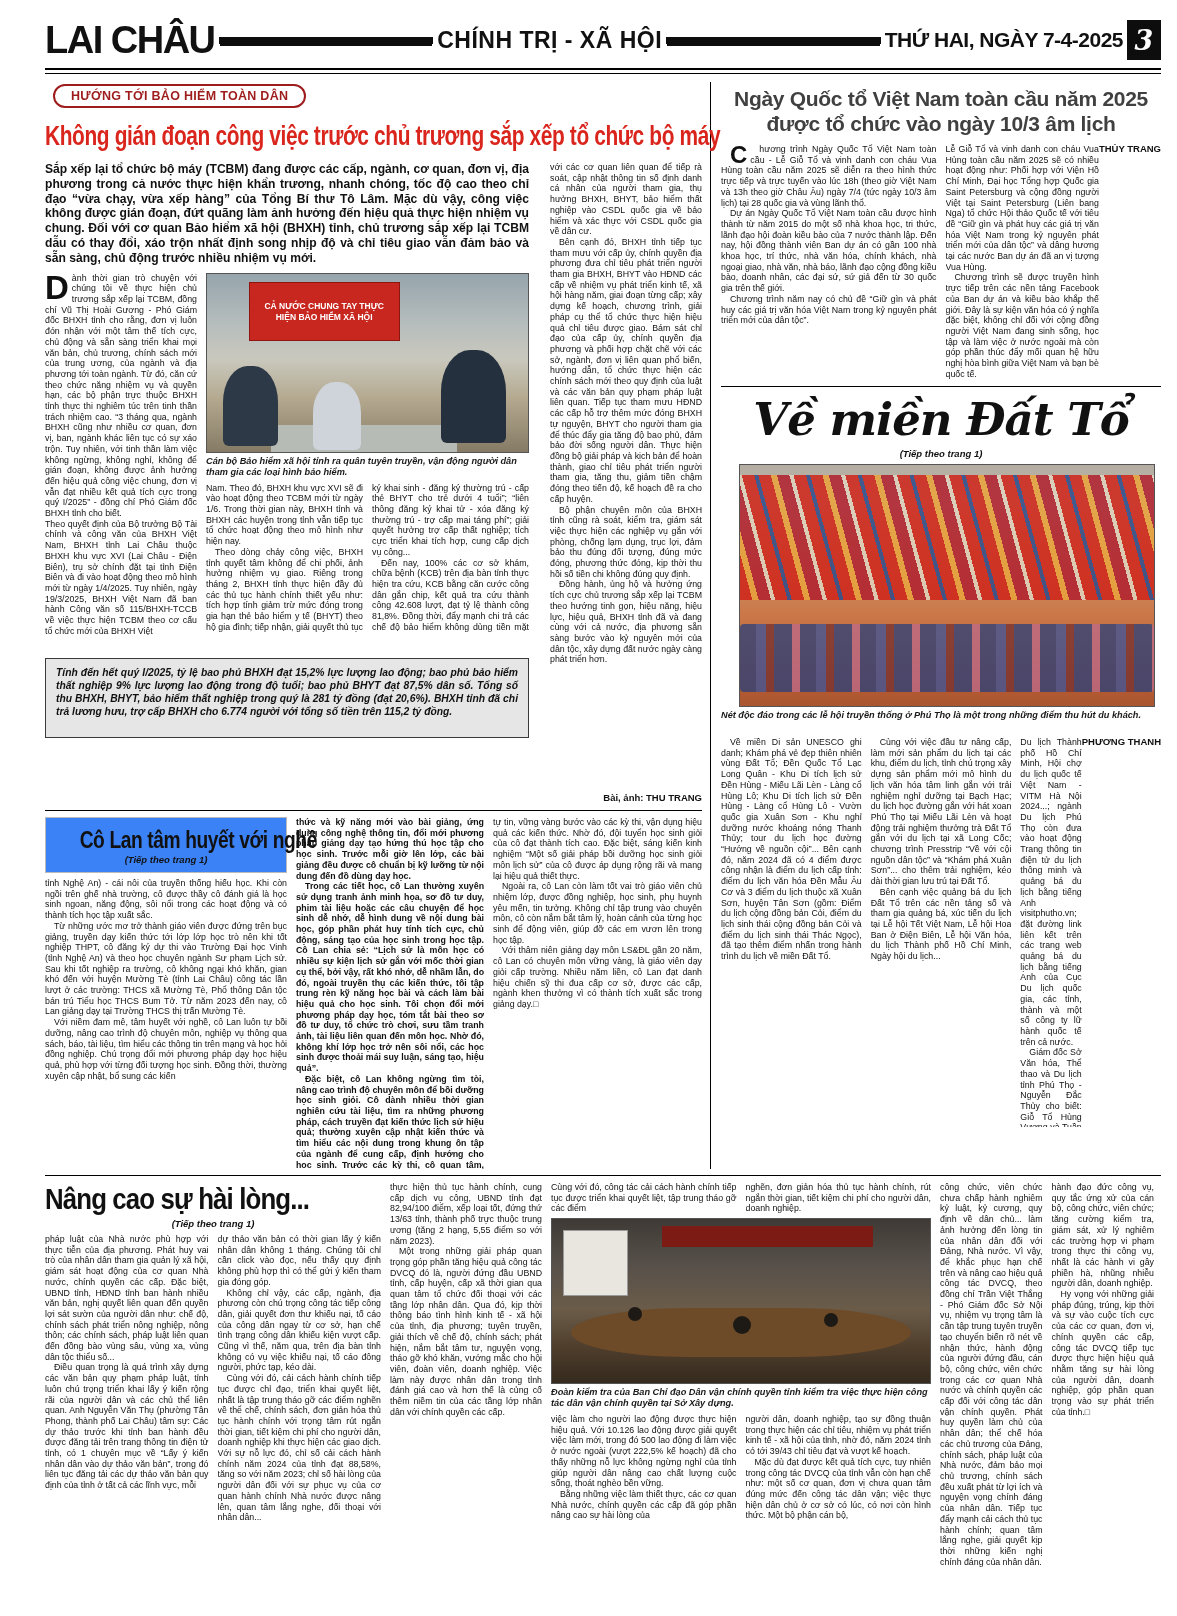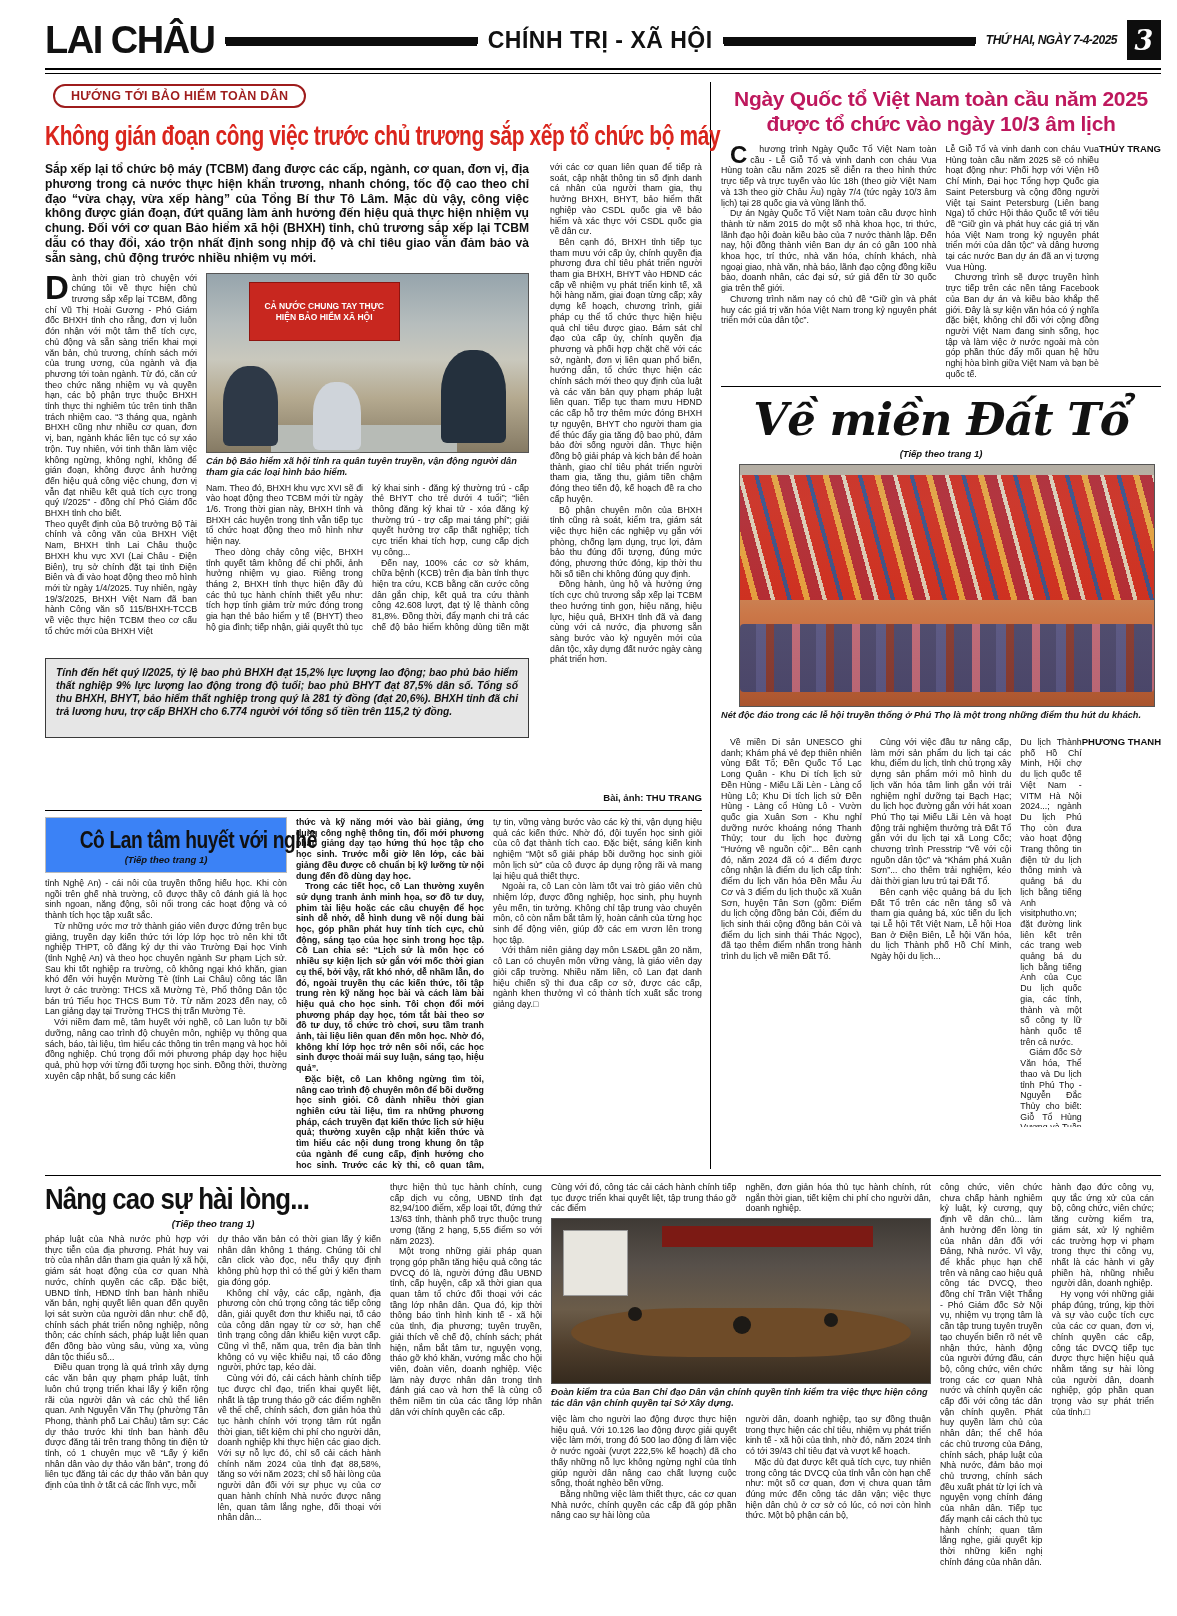--- a/index.html
+++ b/index.html
@@ -1,24 +1,24 @@
 <!DOCTYPE html>
 <html><head>
 <meta charset="utf-8">
 <style>
   * { box-sizing: border-box; margin: 0; padding: 0; }
   body { background: #e9e9e9; font-family: "Liberation Sans", sans-serif; color: #111; }
   .page { width: 1177px; height: 1616px; margin: 0 auto; background: #fff; padding: 14px 16px 10px 45px; overflow: hidden; position: relative; }
 
   
-  .mast { display: flex; align-items: center; gap: 10px; height: 52px; }
+  .mast { display: flex; align-items: center; gap: 4px; height: 52px; }
   .brand { font-size: 38px; font-weight: bold; letter-spacing: -1.5px; white-space: nowrap; }
   .mbar { flex: 1; height: 7px; background: #0d0d0d; border-top: 1px solid #0d0d0d; box-shadow: 0 3px 0 -1px #0d0d0d; }
   .section { font-size: 23px; font-weight: bold; letter-spacing: 0.5px; white-space: nowrap; }
-  .mdate { font-size: 12px; font-weight: bold; font-style: italic; white-space: nowrap; letter-spacing: -0.5px; }
+  .mdate { font-size: 21px; font-weight: bold; white-space: nowrap; letter-spacing: -0.5px; }
   .pagenum { width: 34px; height: 40px; background: #0d0d0d; color: #fff; font: bold italic 27px "DejaVu Serif", serif; display: flex; align-items: center; justify-content: center; }
   .double-rule { height: 6px; border-top: 2px solid #000; border-bottom: 1.5px solid #000; margin: 2px 0 8px; }
 
   
   .rule { border: none; border-top: 1px solid #000; margin: 6px 0; }
   .row { display: flex; gap: 9px; }
   .col { flex: 1; font-size: 8.8px; line-height: 10.7px; text-align: justify; overflow: hidden; }
   .col p { margin: 0; text-indent: 9px; }
   .col.cont p:first-child { text-indent: 0; }
   .caption { font-style: italic; font-weight: bold; font-size: 9.2px; line-height: 11px; margin: 3px 0 5px; color: #1a1a1a; }
@@ -57,21 +57,21 @@
   
   .colan-row { height: 352px; margin-top: 4px; }
   .colan-c1 { width: 242px; flex: none; display: flex; flex-direction: column; }
   .colan-c2 { width: 188px; flex: none; font-weight: bold; }
   .colan-head { background: #3b82f6; border: 1px solid #bbb; padding: 8px 4px 2px; margin-bottom: 5px; text-align: center; }
   .colan-head h2 { white-space: nowrap; height: 26px; }
   .colan-head h2 span { display: inline-block; font-size: 24px; font-weight: bold; letter-spacing: -0.5px; transform: scaleX(0.8); transform-origin: center; }
   .colan-c1 .col { flex: 1; }
 
   
-  .redhead { color: #be185d; text-align: center; font-weight: bold; font-size: 21px; line-height: 25px; letter-spacing: -0.3px; margin: 4px 0 8px; }
+  .redhead { color: #404040; text-align: center; font-weight: bold; font-size: 21px; line-height: 25px; letter-spacing: -0.3px; margin: 4px 0 8px; }
   .qbody { height: 236px; overflow: hidden; }
   .colflex { display: flex; flex-direction: row; }
   .colflex .inner { flex: 1; overflow: hidden; }
 
   
   .script { font-family: "DejaVu Serif", serif; font-style: italic; font-weight: bold; font-size: 45px; text-align: center; margin: 6px 0 2px; letter-spacing: -1px; }
   .photo-festival { height: 243px; margin: 2px 6px 0 18px; background: linear-gradient(180deg, #b3ada3 0%, #c0b7a7 16%, #c8a57c 30%, #cb7748 62%, #bd6136 85%, #a9552f 100%); }
   .flags { position: absolute; top: 4%; left: 0; right: 0; height: 52%; background: repeating-linear-gradient(75deg, #cf2318 0 12px, #e9a33b 12px 18px, #b01f2e 18px 30px, #e0d4bf 30px 34px, #cf2318 34px 46px, #2b4a8b 46px 50px); opacity: 0.85; }
   .crowd { position: absolute; bottom: 6%; left: 0; right: 0; height: 28%; background: repeating-linear-gradient(90deg, #28407c 0 16px, #3a539a 16px 26px, #742f2f 26px 34px, #28407c 34px 52px, #bc6a8a 52px 60px); opacity: 0.75; border-radius: 4px; }
   .datto-cols { height: 390px; margin-top: 16px; }

